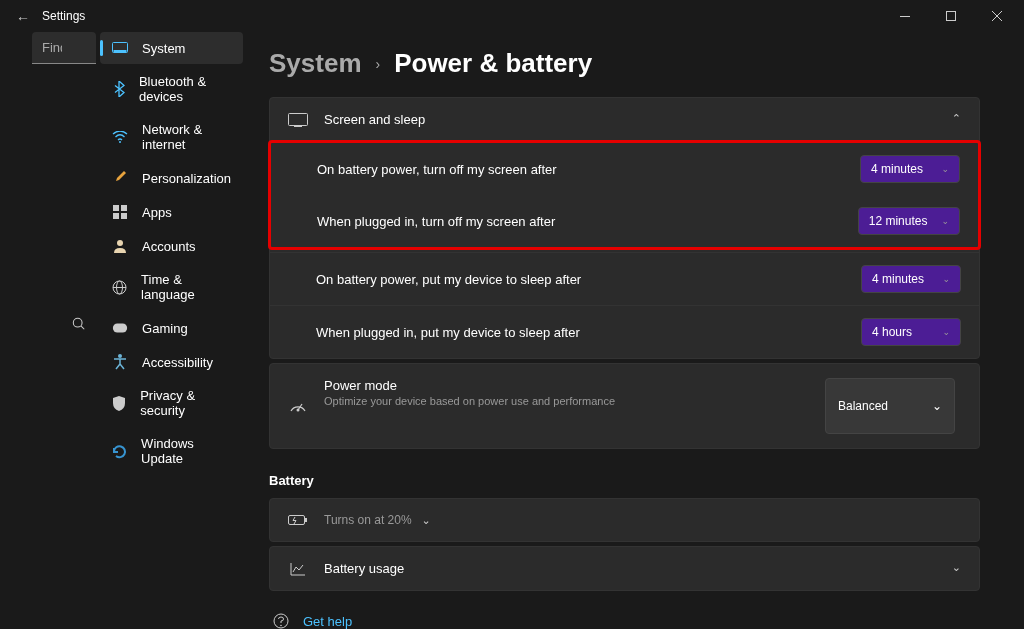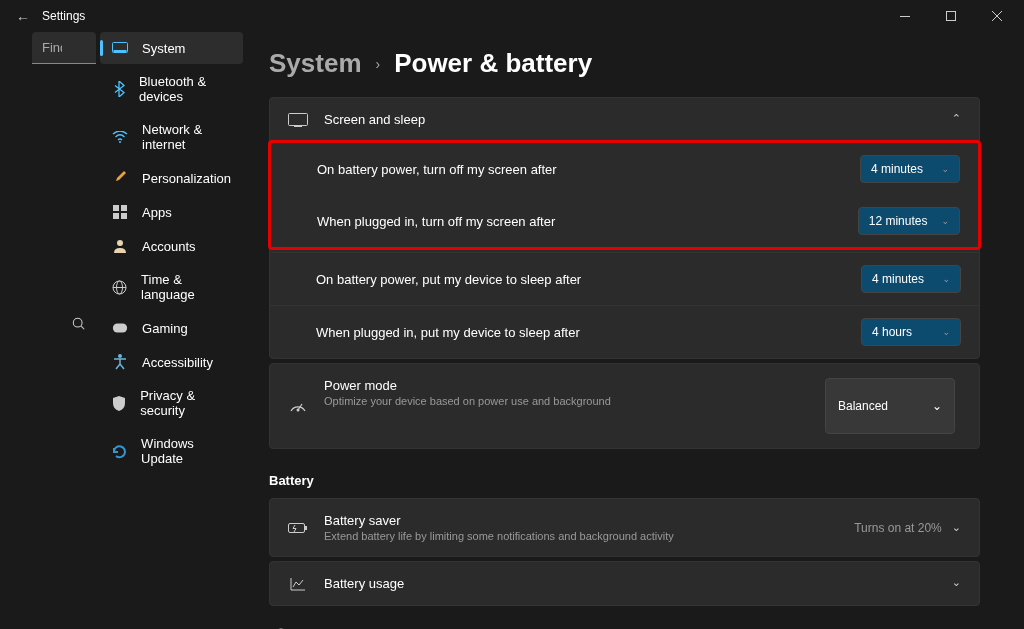--- a/index.html
+++ b/index.html
@@ -42,21 +42,21 @@
     .card-title-wrap { flex: 1; }
     .card-title { font-size: 13px; }
     .card-sub { font-size: 11px; color: #999; margin-top: 2px; }
     .card-right { display: flex; align-items: center; gap: 10px; color: #999; font-size: 12px; }
     .chev { color: #ccc; font-size: 11px; }
     
     .card-body { border-top: 1px solid #333; }
     .highlight-box { border: 3px solid #e60000; border-radius: 4px; margin: -2px -2px 2px -2px; }
     .setting-row { display: flex; align-items: center; padding: 12px 18px 12px 46px; gap: 16px; }
     .setting-label { flex: 1; font-size: 13px; }
-    .dropdown { background: #0c4a6e; border: 1px solid #444; border-radius: 4px; padding: 6px 10px; min-width: 100px; display: flex; align-items: center; justify-content: space-between; cursor: pointer; font-size: 12px; }
+    .dropdown { background: #4c1d95; border: 1px solid #444; border-radius: 4px; padding: 6px 10px; min-width: 100px; display: flex; align-items: center; justify-content: space-between; cursor: pointer; font-size: 12px; }
     .dropdown .dd-chev { font-size: 9px; color: #999; margin-left: 14px; }
     
     .divider-row { border-top: 1px solid #333; }
     
     .help-link { display: flex; align-items: center; gap: 14px; padding: 18px 4px; font-size: 13px; }
     .help-link a { color: #4cc2ff; text-decoration: none; cursor: pointer; }
     
     .power-mode-dd { background: #383838; border: 1px solid #444; border-radius: 4px; padding: 20px 12px; min-width: 130px; display: flex; align-items: center; justify-content: space-between; cursor: pointer; font-size: 12px; margin-right: 6px; }
     
     svg { display: block; }
@@ -261,44 +261,40 @@
       <div class="card-header">
         <span class="card-icon">
             <svg width="18" height="14" viewBox="0 0 18 14">
               <path d="M2 12 A8 8 0 0 1 16 12" fill="none" stroke="#ccc" stroke-width="1.2"></path>
               <path d="M9 11 L13 5" stroke="#ccc" stroke-width="1.2"></path>
               <circle cx="9" cy="11" r="1.5" fill="#ccc"></circle>
             </svg>
           </span>
         <div class="card-title-wrap">
           <div class="card-title">Power mode</div>
-          <div class="card-sub">Optimize your device based on power use and background</div>
+          <div class="card-sub">Optimize your device based on power use and performance</div>
         </div>
         <div class="power-mode-dd">
             <span>Balanced</span>
             <span class="dd-chev">⌄</span>
           </div>
       </div>
     </div>
 
     <div class="section-label" style="margin-top:24px;">Battery</div>
 
     <div class="card">
       <div class="card-header">
         <span class="card-icon">
             <svg width="20" height="12" viewBox="0 0 20 12">
               <rect x="0.5" y="1.5" width="16" height="9" rx="1.5" fill="none" stroke="#ccc"></rect>
               <rect x="17" y="4" width="2" height="4" fill="#ccc"></rect>
               <path d="M7 3 L5 6.5 L8 6.5 L6 10" stroke="#ccc" fill="none" stroke-width="1"></path>
             </svg>
           </span>
-        <div class="card-title-wrap">
-          <div class="card-title">Battery saver</div>
-          <div class="card-sub">Extend battery life by limiting some notifications and background activity</div>
-        </div>
         <div class="card-right">
           <span>Turns on at 20%</span>
           <span class="chev">⌄</span>
         </div>
       </div>
     </div>
 
     <div class="card">
       <div class="card-header">
         <span class="card-icon">

